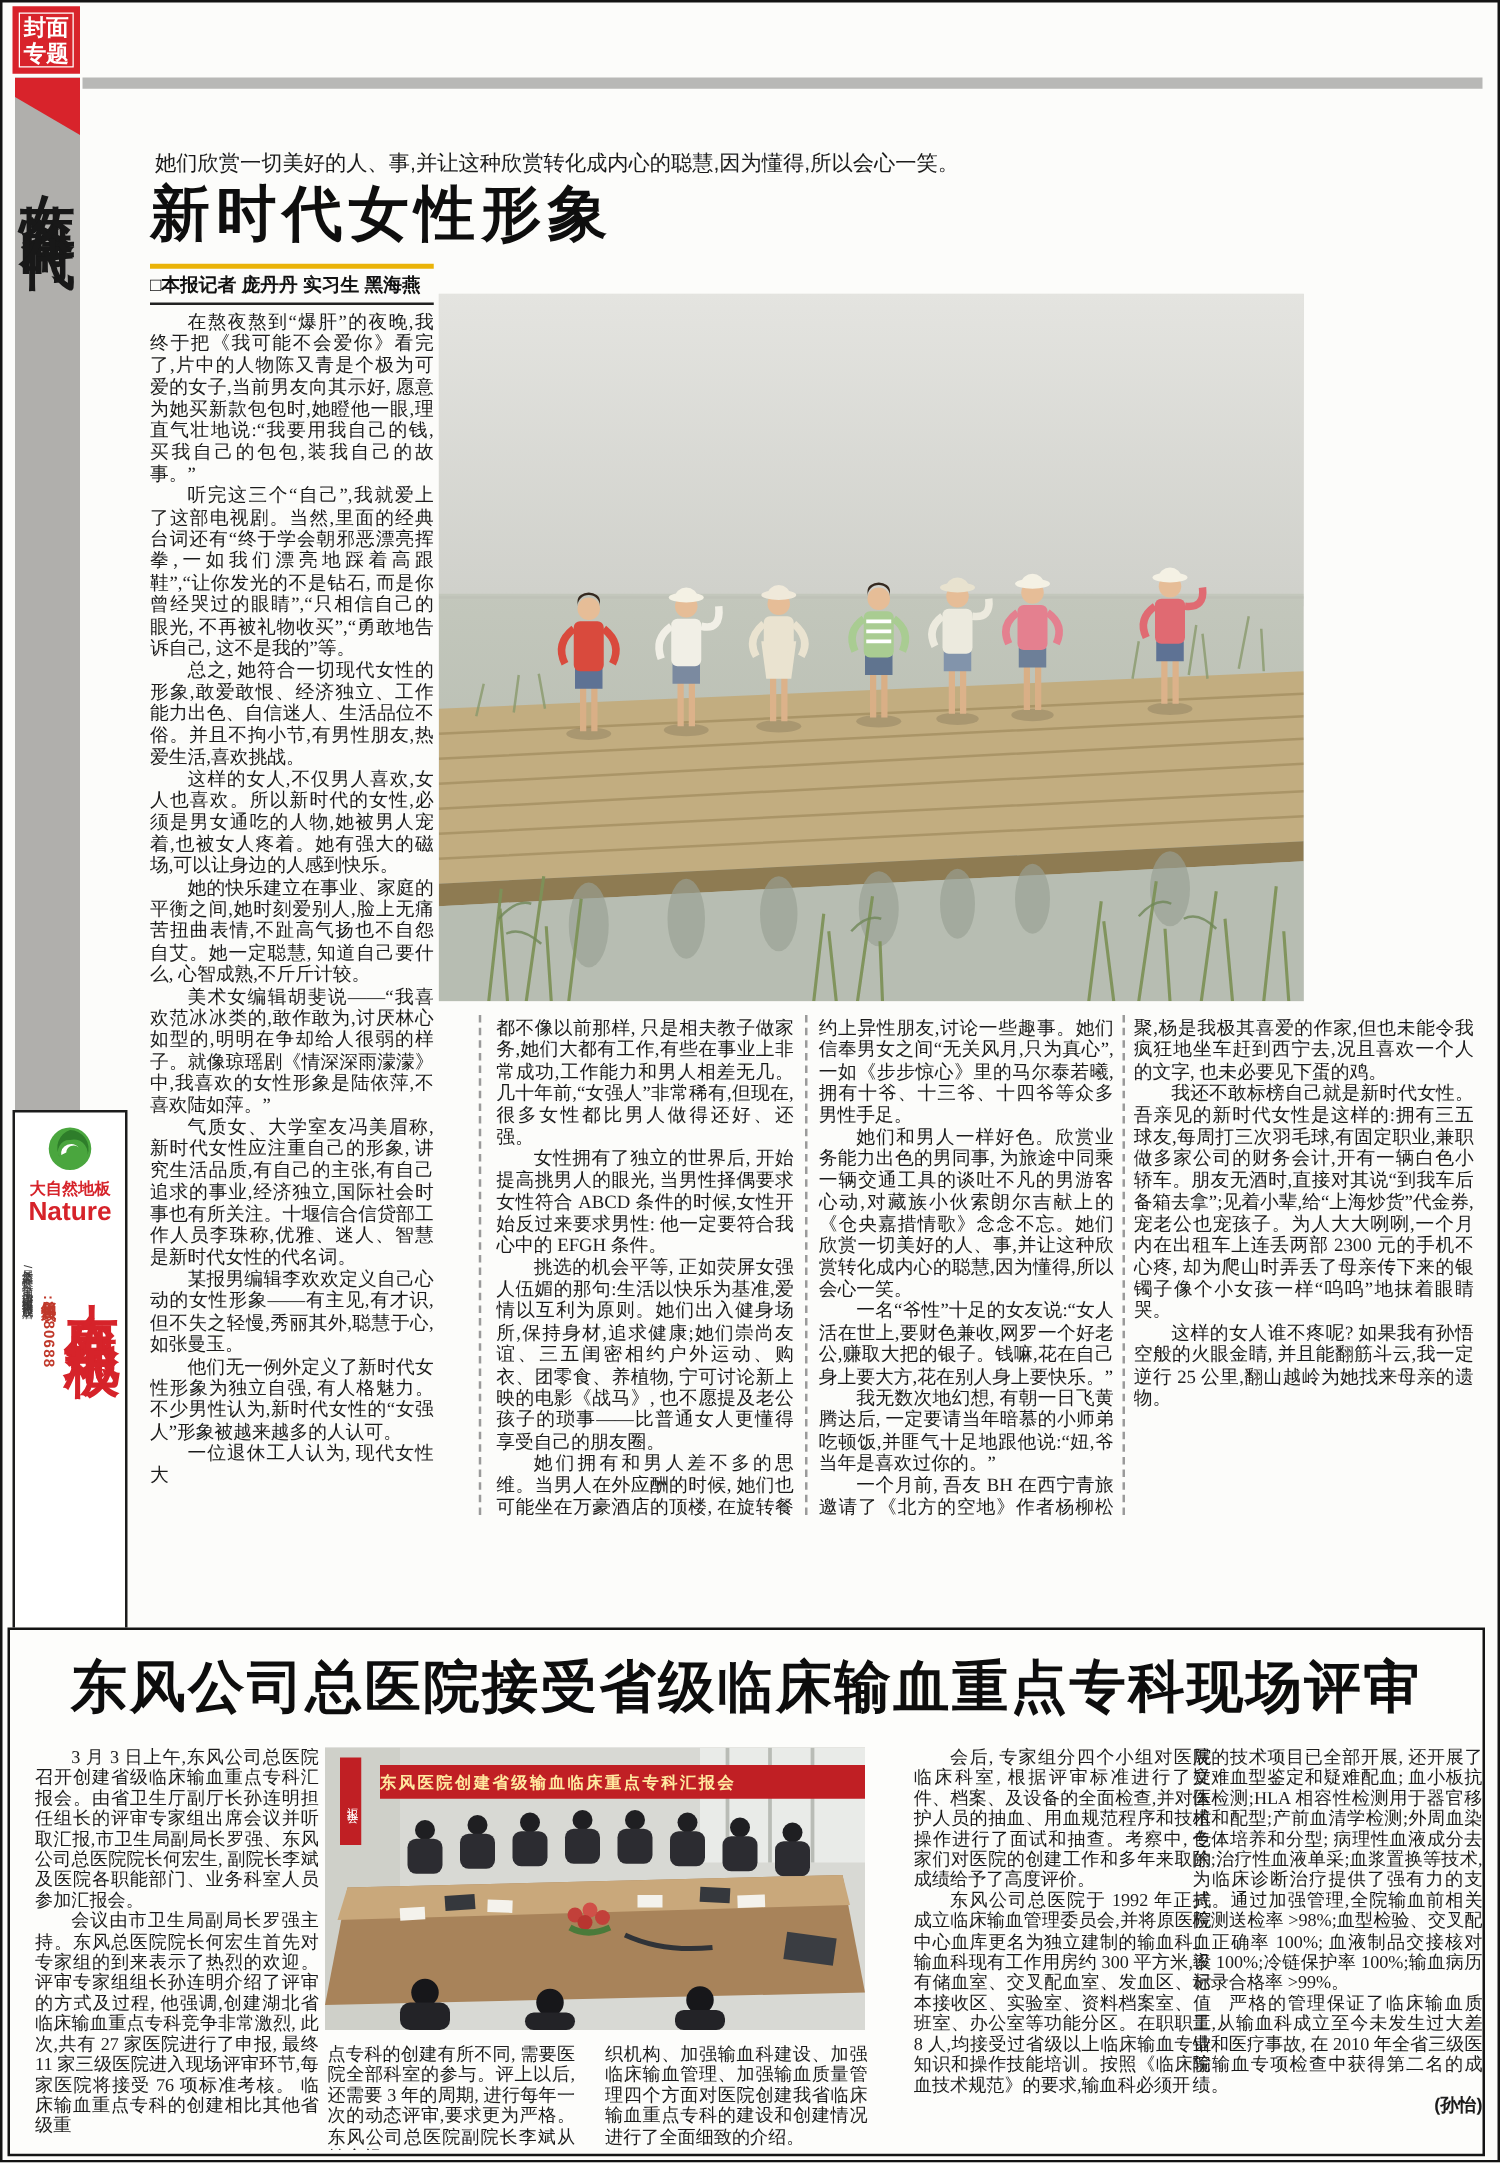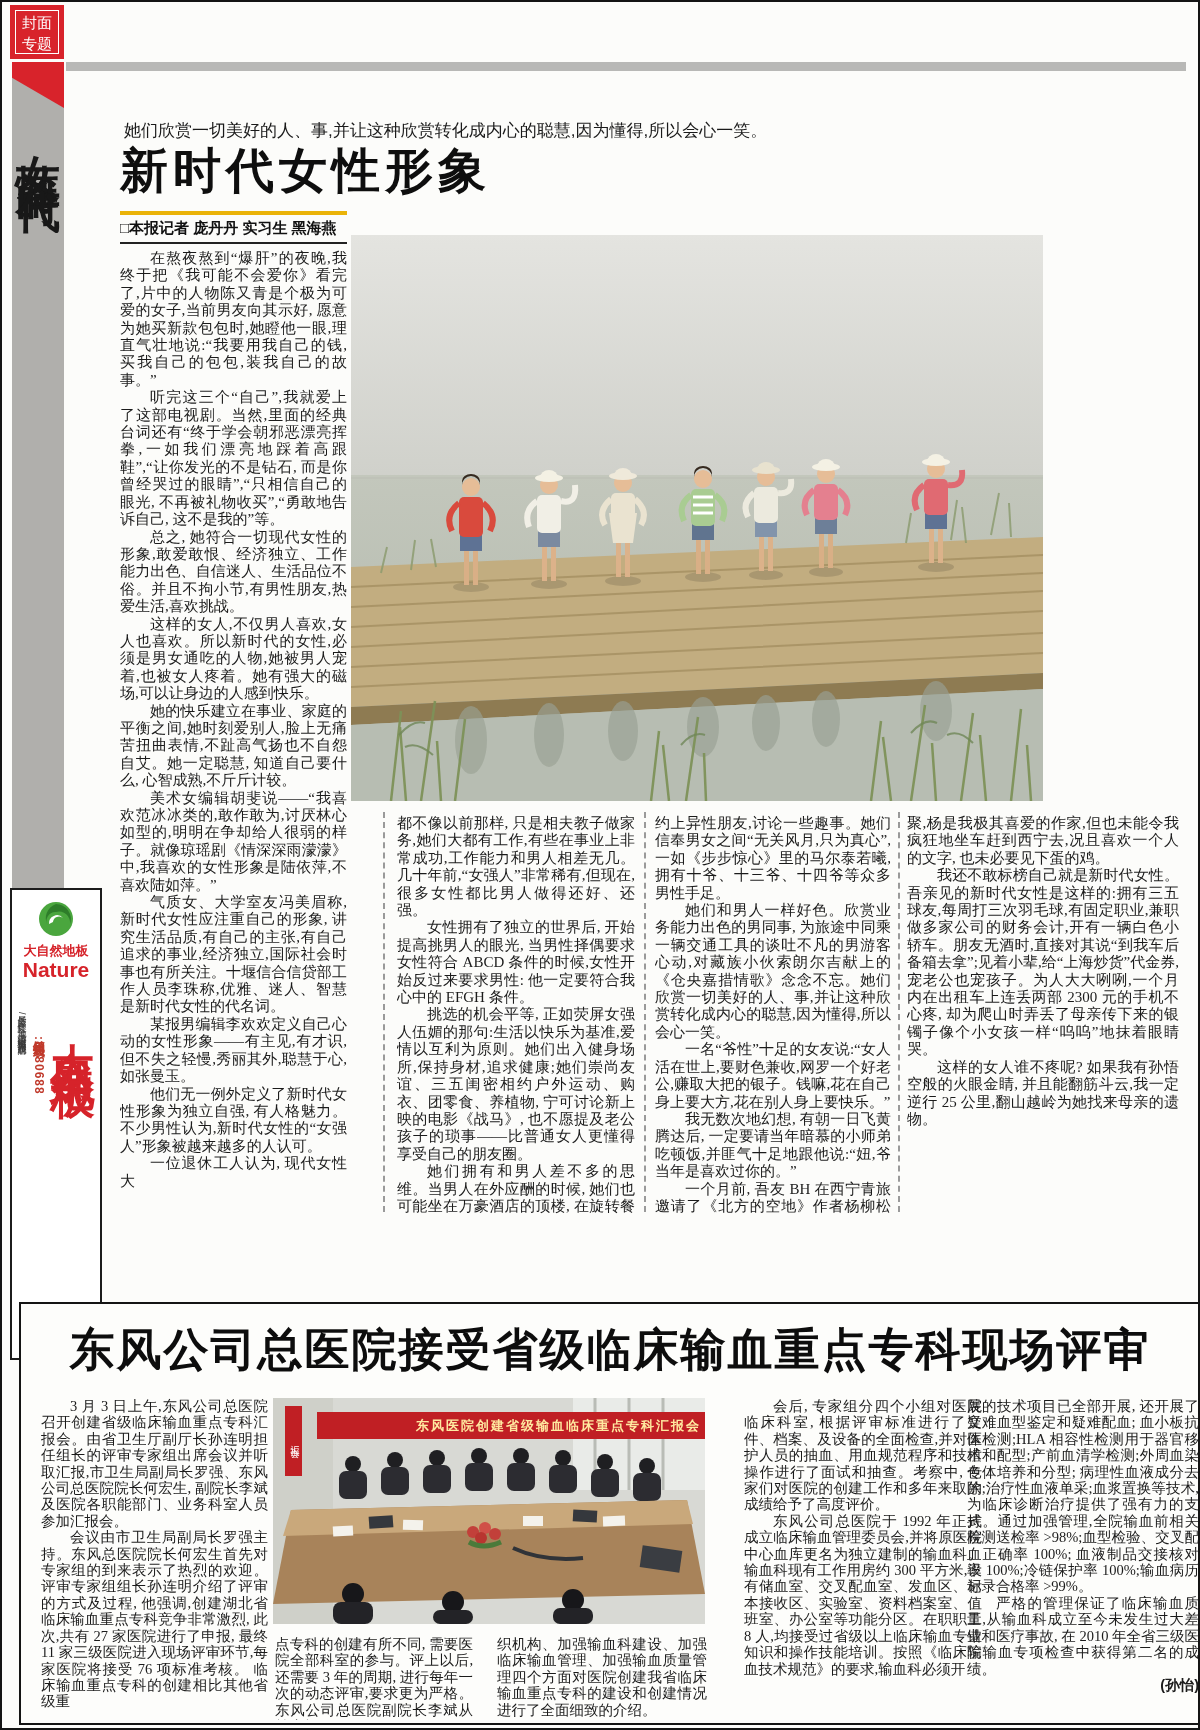--- a/index.html
+++ b/index.html
@@ -1,21 +1,21 @@
 <!DOCTYPE html>
 <html><head>
 <meta charset="utf-8">
 <style>
   html,body{margin:0;padding:0;}
   body{width:1200px;height:1730px;background:#e9e9e7;font-family:"Liberation Serif",serif;}
   .page{position:relative;width:1196px;height:1726px;background:#fcfcfa;border:2px solid #141414;overflow:hidden;}
 
   
   .badge{position:absolute;left:10px;top:5px;width:50px;height:50px;background:#d8232b;box-shadow:0 0 0 2px #d8232b;}
-  .badge-inner{position:absolute;inset:3px;border:1px solid #fff;color:#fff;font-family:"Liberation Sans",sans-serif;font-weight:400;font-size:15px;line-height:21px;text-align:center;padding-top:1px;}
+  .badge-inner{position:absolute;inset:3px;border:1px solid #fff;color:#fff;font-family:"Liberation Sans",sans-serif;font-weight:700;font-size:18px;line-height:21px;text-align:center;padding-top:1px;}
   .masthead{position:absolute;right:16px;top:6px;text-align:right;color:#111;}
   .mast-line1{font-size:30px;letter-spacing:2px;}
   .mast-line1 .bold{font-weight:900;}
   .mast-line2{font-size:16px;font-weight:700;font-style:italic;margin-top:3px;letter-spacing:1px;}
   .gray-bar{position:absolute;left:64px;right:12px;top:60px;height:9px;background:#b8b8b6;}
 
   
   .side-banner{position:absolute;left:10px;top:60px;width:52px;height:898px;background:#b0afac;}
   .side-banner .fold{position:absolute;left:0;top:0;width:100%;height:46px;background:#d8232b;clip-path:polygon(0 0,100% 0,100% 100%,0 34%);}
   .side-banner .vtext{position:absolute;left:50%;top:58px;transform:translateX(-50%);writing-mode:vertical-rl;font-family:"Liberation Serif",serif;font-weight:900;font-size:44px;letter-spacing:9px;color:#181818;}
@@ -40,33 +40,33 @@
   .ad{position:absolute;left:8px;top:886px;width:92px;height:472px;background:#fff;border:2px solid #1c1c1c;box-sizing:border-box;}
   .ad-logo{display:block;margin:8px auto 2px auto;}
   .ad-cn{font-family:"Liberation Sans",sans-serif;font-weight:900;font-size:13px;color:#d6232a;text-align:center;letter-spacing:0;}
   .ad-en{font-family:"Liberation Sans",sans-serif;font-weight:900;font-size:21px;color:#d6232a;text-align:center;margin-top:-2px;}
   .ad-bottom{position:absolute;left:0;right:0;top:118px;bottom:4px;display:flex;flex-direction:row;justify-content:center;gap:2px;}
   .ad-stores{writing-mode:vertical-rl;font-family:"Liberation Sans",sans-serif;font-size:9px;color:#3a3a3a;letter-spacing:1px;height:262px;}
   .ad-hotline{writing-mode:vertical-rl;font-family:"Liberation Sans",sans-serif;font-weight:700;font-size:12px;color:#c0392b;letter-spacing:1px;height:250px;margin-top:24px;}
   .ad-big{writing-mode:vertical-rl;font-family:"Liberation Sans",sans-serif;font-weight:900;font-size:44px;line-height:48px;color:#d6232a;letter-spacing:8px;}
 
   
-  .bottom-box{position:absolute;left:17px;top:1300px;width:1182px;height:423px;border:2px solid #141414;box-sizing:border-box;background:#fdfdfb;}
+  .bottom-box{position:absolute;left:4px;top:1300px;width:1182px;height:423px;border:2px solid #141414;box-sizing:border-box;background:#fdfdfb;}
   .bottom-title{margin-top:16px;text-align:center;font-family:"Liberation Sans",sans-serif;font-weight:900;font-size:45px;letter-spacing:2px;color:#0d0d0d;}
   .bcol{position:absolute;font-size:14.5px;line-height:16.4px;text-align:justify;color:#1b1b1b;overflow:hidden;}
   .bcol p{margin:0;text-indent:2em;}
   .bcol p.cont{text-indent:0;}
   .bc1{left:20px;top:94px;width:227px;height:318px;}
   .bcA{left:254px;top:332px;width:198px;height:84px;}
   .bcB{left:476px;top:332px;width:210px;height:84px;}
   .bc3{left:700px;top:94px;width:238px;height:318px;margin-left:23px;}
   .bc4{left:946px;top:94px;width:232px;height:318px;}
   .sig{float:right;font-weight:700;font-family:"Liberation Sans",sans-serif;}
   .bottom-photo{position:absolute;left:252px;top:94px;width:432px;height:226px;overflow:hidden;background:#cfd0cb;}
-  .bp-banner{position:absolute;left:44px;top:15px;width:384px;height:25px;color:#ffe9a0;font-family:"Liberation Sans",sans-serif;font-weight:700;font-size:13px;line-height:25px;text-align:right;letter-spacing:2px;}
+  .bp-banner{position:absolute;left:44px;top:15px;width:384px;height:25px;color:#ffe9a0;font-family:"Liberation Sans",sans-serif;font-weight:700;font-size:13px;line-height:25px;text-align:left;letter-spacing:2px;}
   .bp-side{position:absolute;left:13px;top:10px;width:15px;height:66px;color:#fff;writing-mode:vertical-rl;font-family:"Liberation Sans",sans-serif;font-size:9px;letter-spacing:2px;text-align:center;}
 </style>
 </head>
 <body>
 
 <div class="page">
 
   <div class="badge">
     <div class="badge-inner">
       <div>封面</div>

